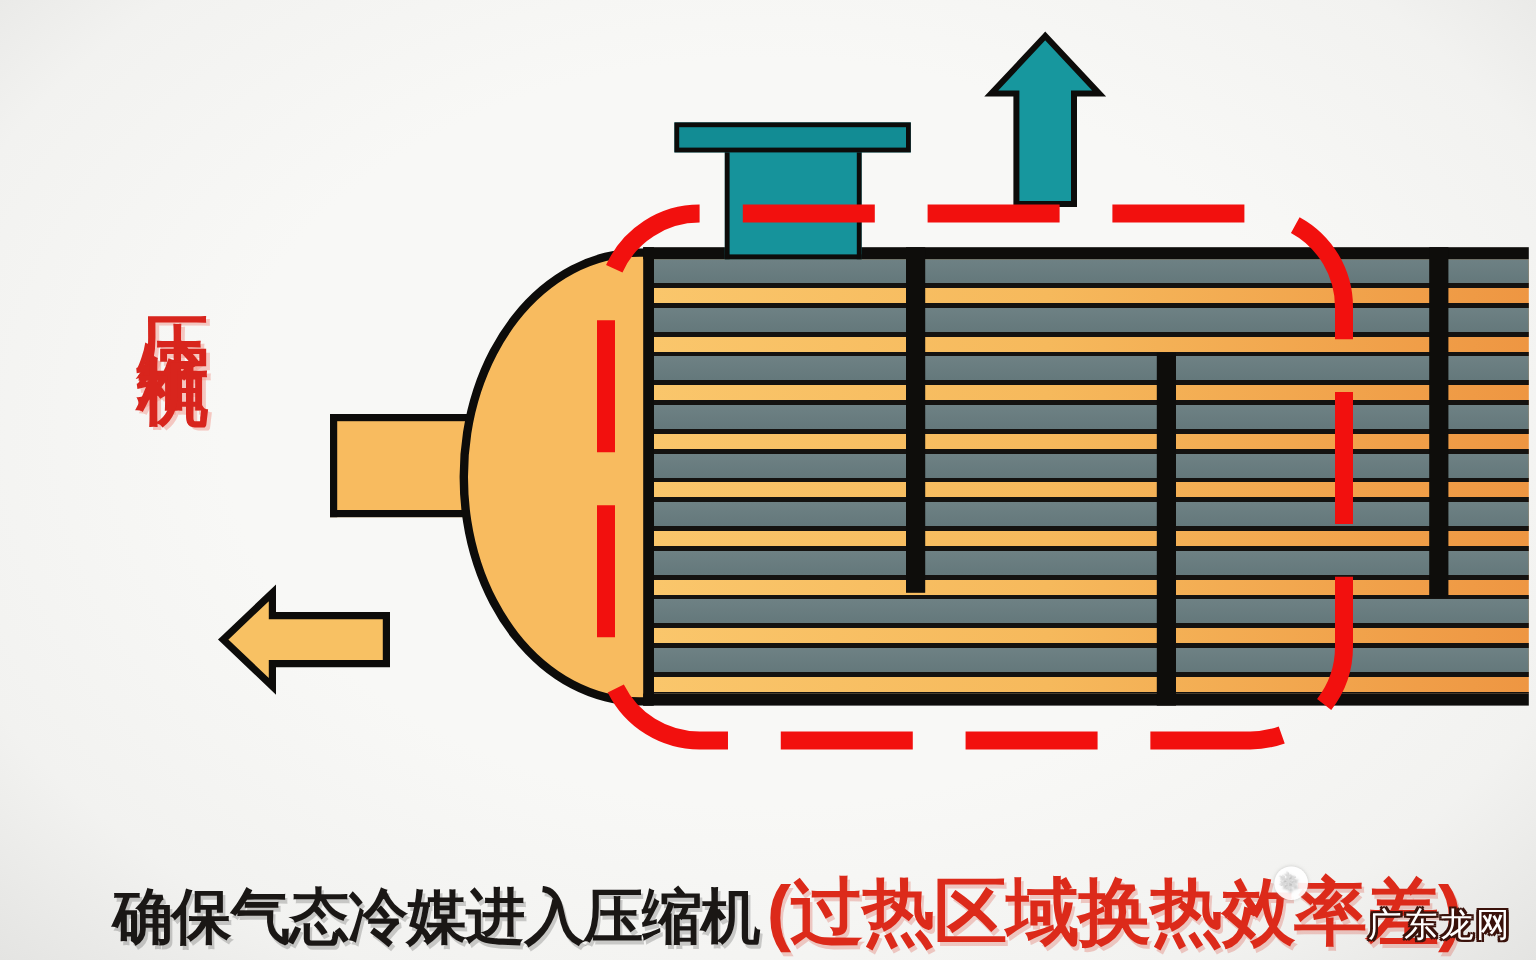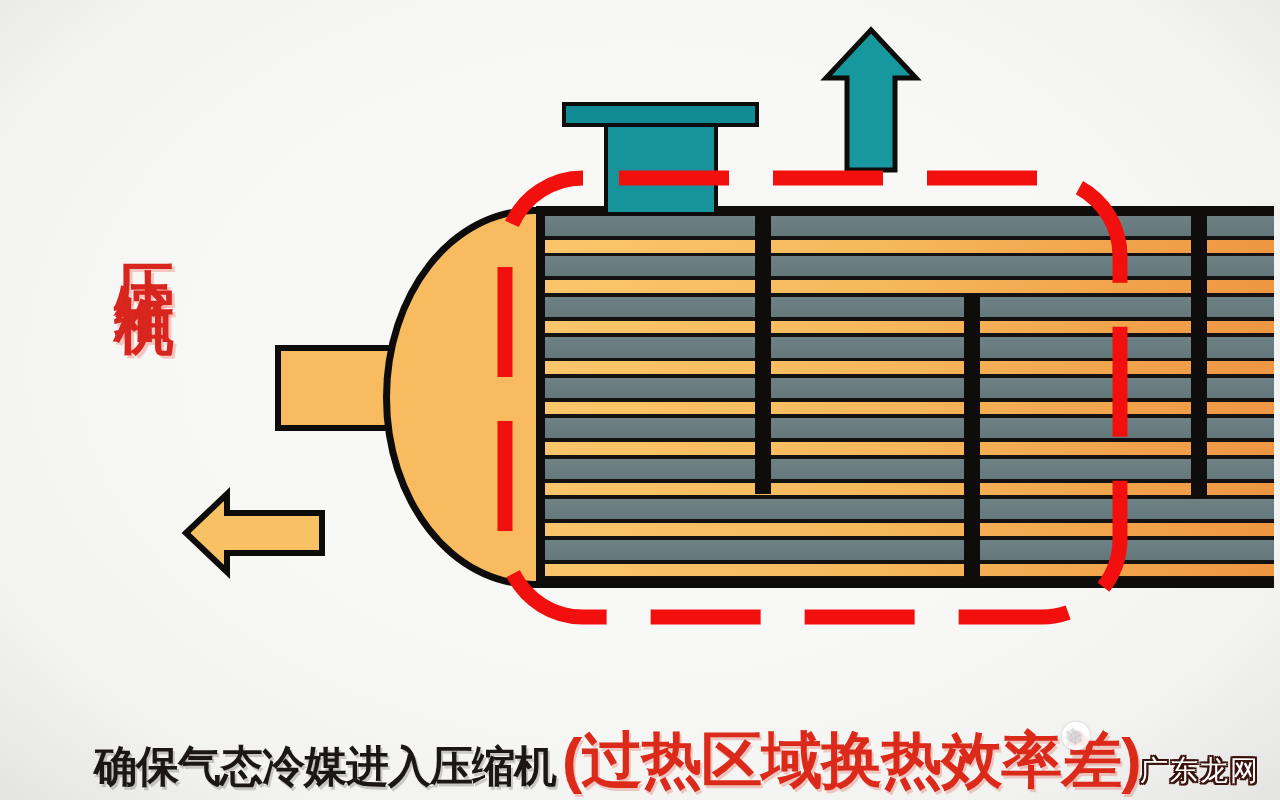--- a/index.html
+++ b/index.html
@@ -61,21 +61,21 @@
     left:103px;top:216px;height:260px;
     writing-mode:vertical-rl;text-orientation:upright;
     font-size:60px;font-weight:900;letter-spacing:16px;
     color:#d8251d;text-shadow:3px 3px 0 rgba(242,160,150,0.55);
     z-index:8;
   }
 
   
   .caption{left:94px;top:720px;width:1180px;white-space:nowrap;z-index:10;}
   .caption .black{
-    font-size:43px;font-weight:900;color:#1a1715;letter-spacing:-1px;
+    font-size:50px;font-weight:900;color:#1a1715;letter-spacing:-1px;
     text-shadow:2px 3px 0 rgba(0,0,0,0.18);
   }
   .caption .red{
     font-size:61px;font-weight:900;color:#dc2a1a;margin-left:6px;letter-spacing:-1px;
     text-shadow:2px 3px 0 rgba(215,60,45,0.25);
   }
 
   
   .wm-brand{
     left:1062px;top:722px;display:flex;align-items:center;z-index:11;

